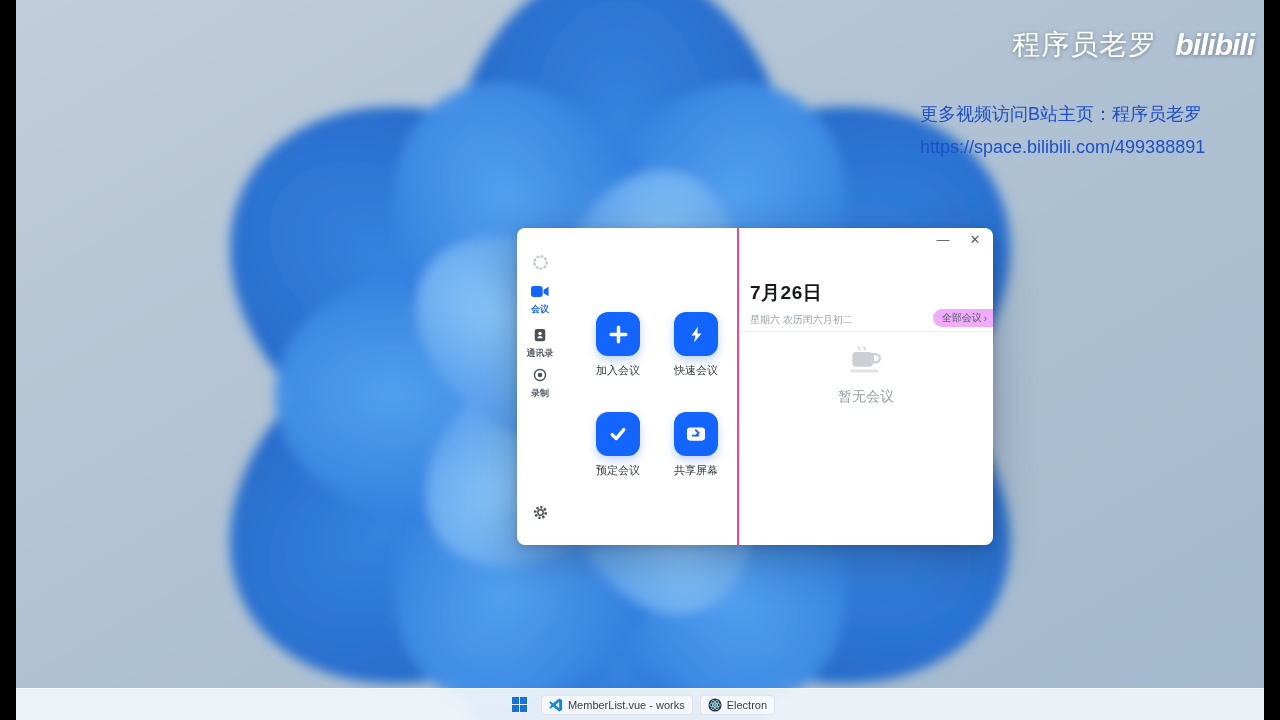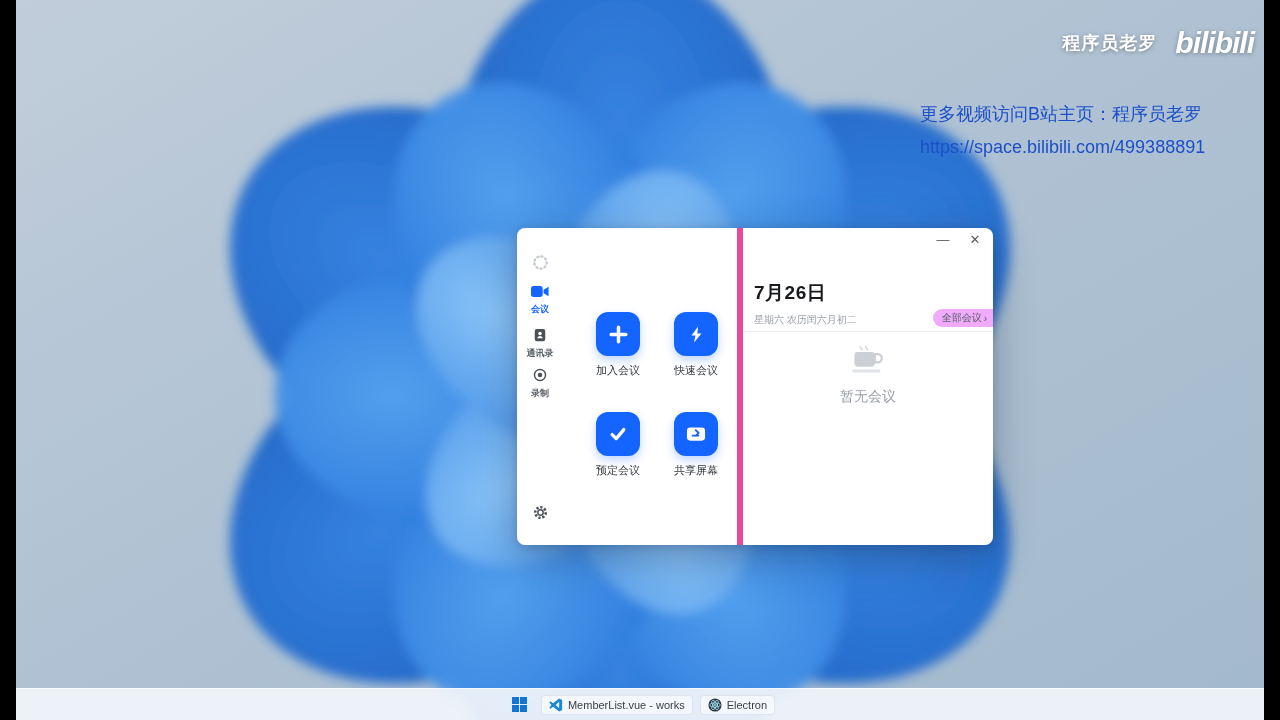--- a/index.html
+++ b/index.html
@@ -11,21 +11,21 @@
   }
   .letterbox{position:absolute;top:0;bottom:0;width:16px;background:#000;z-index:60;}
   .letterbox.left{left:0;}
   .letterbox.right{right:0;}
 
   .stage{position:absolute;left:16px;right:16px;top:0;bottom:0;overflow:hidden;z-index:1;}
   .stage svg.wallpaper{position:absolute;left:0;top:0;}
 
   
   .channel-row{position:absolute;top:26px;right:26px;display:flex;align-items:center;gap:18px;z-index:50;}
-  .channel-name{color:#fff;font-size:18px;font-weight:700;letter-spacing:1px;text-shadow:0 1px 4px rgba(0,0,0,.35);}
+  .channel-name{color:#fff;font-size:28px;font-weight:400;letter-spacing:1px;text-shadow:0 1px 4px rgba(0,0,0,.35);}
   .bili-logo{color:#fff;font-size:30px;font-weight:700;font-style:italic;letter-spacing:-1px;text-shadow:0 1px 4px rgba(0,0,0,.35);}
   .promo{position:absolute;left:920px;top:98px;z-index:50;color:#1d50c8;}
   .promo div{font-size:18px;line-height:33px;font-weight:500;}
 
   
   .window{
     position:absolute;left:517px;top:228px;width:476px;height:317px;
     background:#fff;border-radius:8px;z-index:20;
     box-shadow:0 12px 42px rgba(25,39,66,.35), 0 2px 8px rgba(25,39,66,.18);
   }
@@ -47,21 +47,21 @@
     display:grid;grid-template-columns:78px 78px;row-gap:34px;justify-items:center;
   }
   .action{display:flex;flex-direction:column;align-items:center;gap:7px;cursor:pointer;}
   .tile{
     width:44px;height:44px;border-radius:12px;background:#1464ff;
     display:flex;align-items:center;justify-content:center;
     box-shadow:0 4px 10px rgba(20,100,255,.28);
   }
   .action-lbl{font-size:11px;color:#33383f;}
 
-  .schedule{position:absolute;left:220px;top:0;right:0;bottom:0;border-left:6px solid #ec4899;border-radius:0 8px 8px 0;}
+  .schedule{position:absolute;left:220px;top:0;right:0;bottom:0;border-left:2px solid #ec4899;border-radius:0 8px 8px 0;}
   .sched-date{position:absolute;left:11px;top:52px;font-size:19px;font-weight:700;color:#17191c;letter-spacing:.5px;}
   .sched-sub{position:absolute;left:11px;top:85px;font-size:10px;color:#9aa0a8;}
   .all-meetings{
     position:absolute;right:0;top:81px;display:flex;align-items:center;gap:2px;
     background:#f0abfc;border-radius:9px 0 0 9px;padding:2px 6px 2px 9px;cursor:pointer;
   }
   .all-meetings span{font-size:10px;color:#595f66;}
   .sched-divider{position:absolute;left:0;right:0;top:103px;height:1px;background:#eef0f2;}
   .empty{position:absolute;left:0;right:0;top:116px;text-align:center;}
   .empty-text{font-size:14px;color:#9aa0a8;margin-top:6px;}

